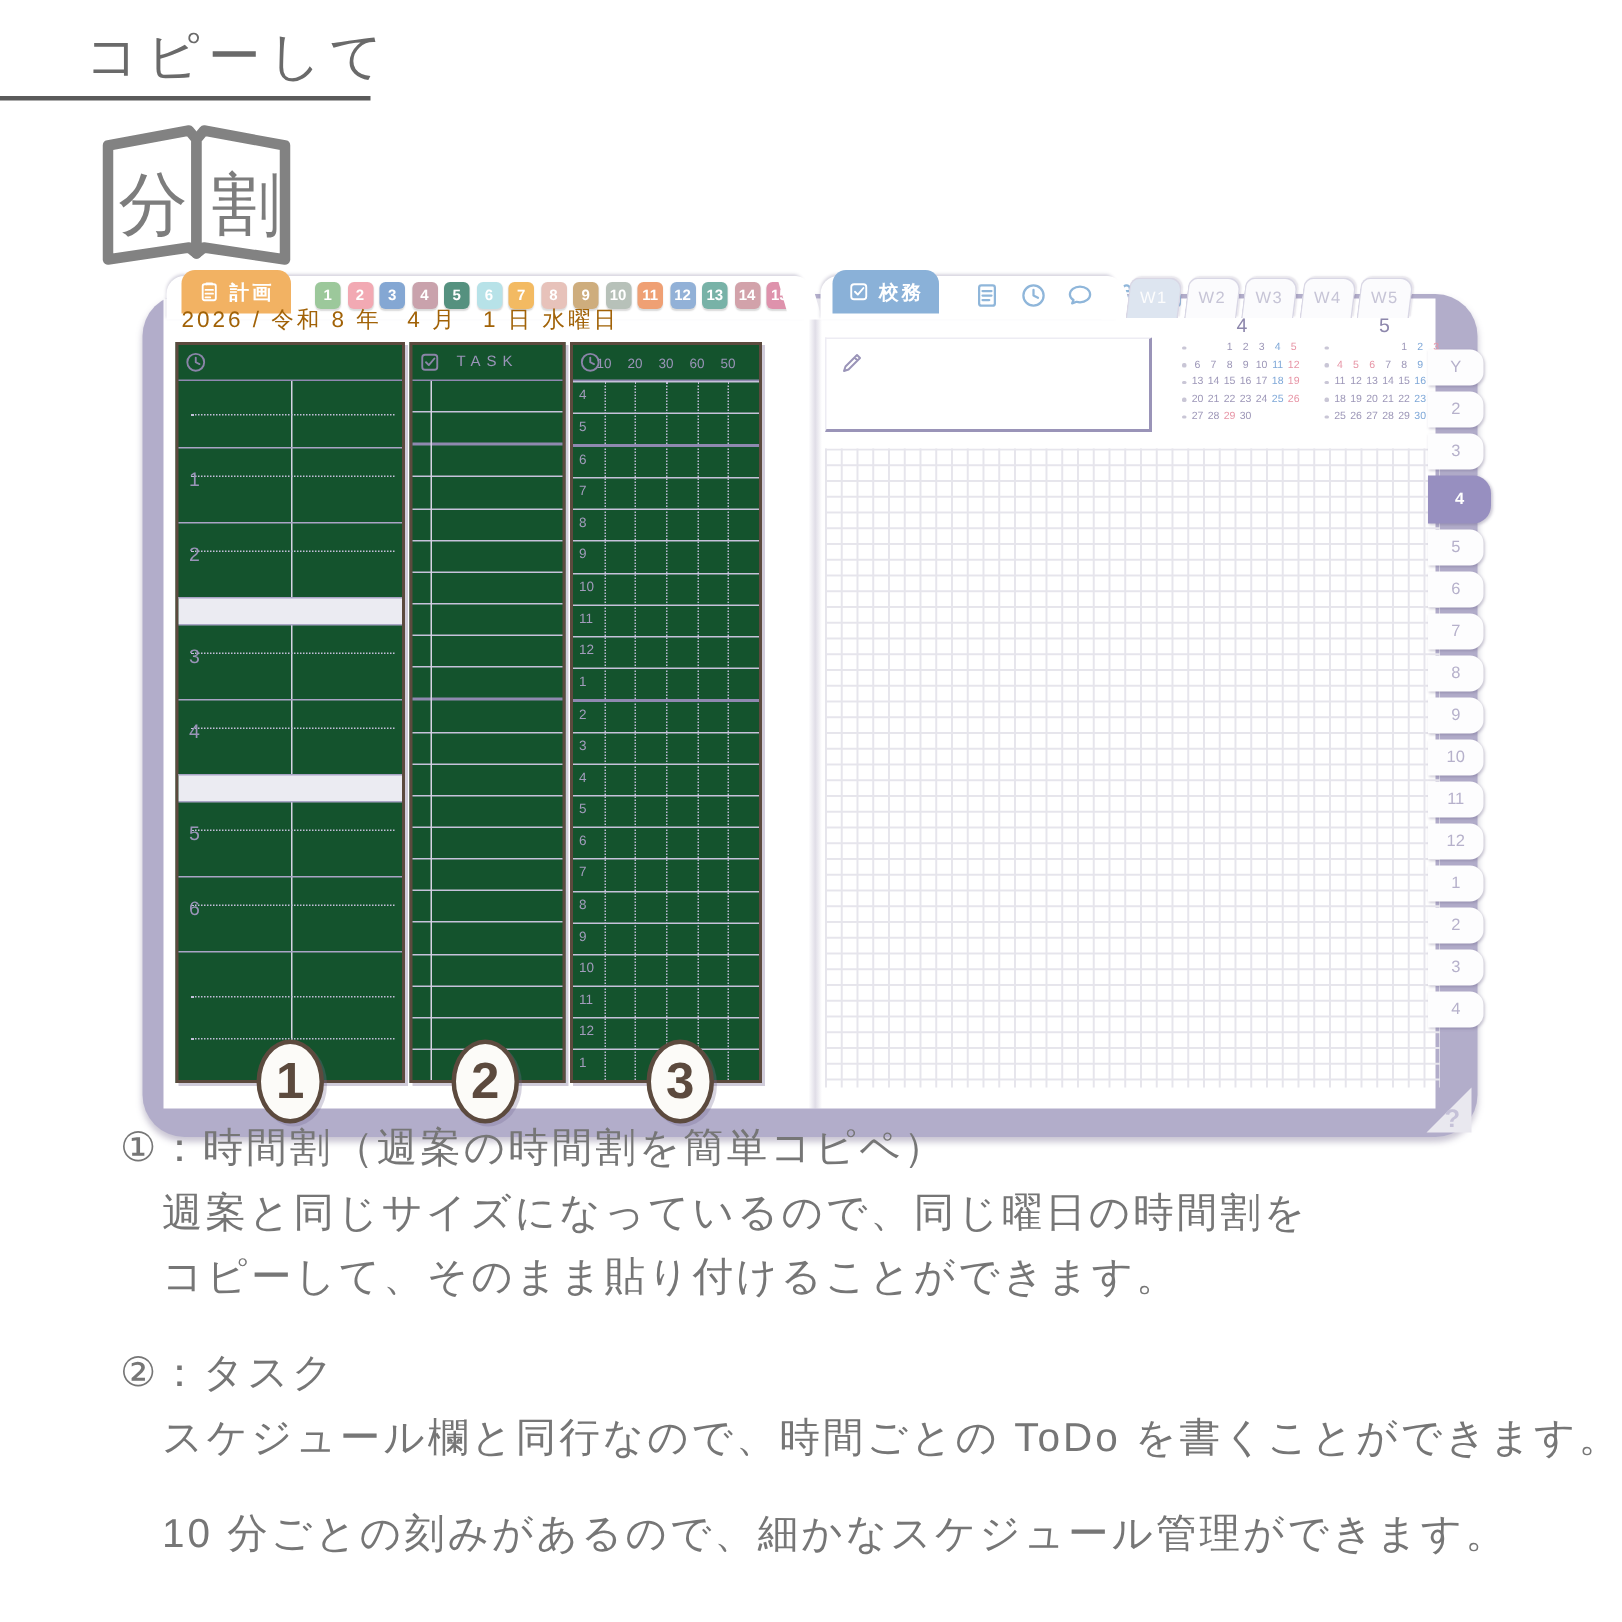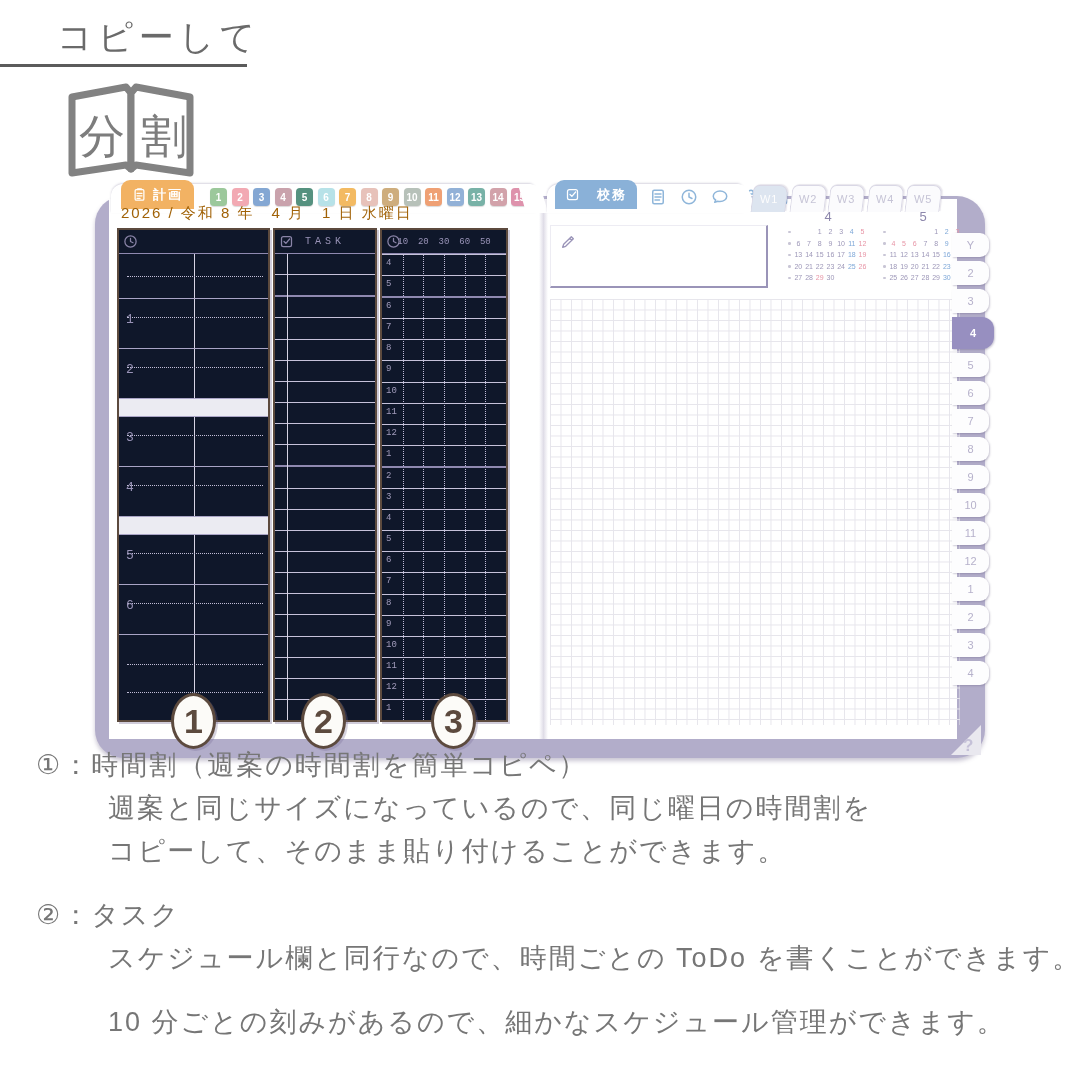--- a/index.html
+++ b/index.html
@@ -29,21 +29,21 @@
              box-shadow:0 -1px 2px rgba(100,90,130,.25);}
   .tab-strip::after{content:"";position:absolute;right:-9px;top:0;width:22px;height:100%;background:#fff;
              transform:skewX(16deg);border-radius:0 10px 0 0;}
   .strip-left{left:16px;width:424px;}
   .strip-right{left:452px;width:196px;}
   .plan-tab{position:absolute;left:10px;top:-4px;height:29px;padding:0 11px;background:#f2b263;
             border-radius:9px 9px 0 0;color:#fff;font-weight:bold;font-size:13px;
             display:flex;align-items:center;gap:6px;letter-spacing:2px;}
   .work-tab{position:absolute;left:8px;top:-4px;height:29px;padding:0 10px;background:#8ab1d8;
             border-radius:9px 9px 0 0;color:#fff;font-weight:bold;font-size:13px;
-            display:flex;align-items:center;gap:17px;letter-spacing:2px;}
+            display:flex;align-items:center;gap:6px;letter-spacing:2px;}
   .number-tabs{position:absolute;left:99px;top:4px;display:flex;gap:4.5px;}
   .number-tab{width:17px;height:18px;border-radius:4px;color:#fff;font-size:10px;font-weight:bold;
               display:flex;align-items:center;justify-content:center;box-shadow:0 1px 1px rgba(0,0,0,.15);}
   .toolbar{position:absolute;left:102px;top:4px;display:flex;gap:13px;color:#8fb6da;}
   .toolbar .icn{width:18px;height:18px;}
   .week-tabs{position:absolute;left:657px;top:2px;display:flex;gap:3.5px;}
   .week-tab{width:35px;height:27px;background:#fbfbfd;border:1px solid #d9d7e5;border-bottom:none;
             border-radius:6px 9px 0 0;transform:skewX(-7deg);color:#c6c4d6;font-size:11px;
             display:flex;align-items:center;justify-content:center;box-shadow:1px -1px 1px rgba(100,90,130,.15);}
   .week-tab span{transform:skewX(7deg);letter-spacing:1px;}
@@ -51,22 +51,22 @@
 
   
   .side-tabs{position:absolute;left:857px;top:50px;display:flex;flex-direction:column;gap:4px;z-index:3;}
   .side-tab{width:37px;height:24px;background:#fdfdfe;border-radius:0 9px 9px 0;
             box-shadow:1px 1px 2px rgba(90,80,120,.3);color:#b6b1cb;font-size:11px;
             display:flex;align-items:center;justify-content:center;}
   .side-tab.active{background:#978fc0;color:#fff;height:32px;width:42px;border-radius:0 12px 12px 0;font-weight:bold;}
 
   
   .date-header{position:absolute;left:26px;top:21px;font-size:15px;color:#a16207;letter-spacing:2px;}
-  .col{position:absolute;top:45px;height:494px;background:#0f172a;border:2px solid #5c4a3e;
-       box-shadow:2px 2px 0 rgba(120,110,150,.35);font-family:Liberation Mono, monospace;}
+  .col{position:absolute;top:45px;height:494px;background:#14532d;border:2px solid #5c4a3e;
+       box-shadow:2px 2px 0 rgba(120,110,150,.35);}
   .col1{left:22px;width:153px;} .col2{left:178px;width:104px;} .col3{left:285px;width:128px;}
   .col-header{position:relative;height:24px;border-bottom:1px solid #8f89b0;color:#8a84a8;}
   .col-header .icn{position:absolute;left:4px;top:4px;width:15px;height:15px;color:#8a84a8;}
   .col-header .hdr-label{position:absolute;left:0;right:0;top:6px;text-align:center;font-size:10px;
                          letter-spacing:4px;color:#9a94b8;}
   .col-body{position:absolute;left:0;right:0;top:24px;bottom:0;display:flex;flex-direction:column;}
   .col1 .col-body::before{content:"";position:absolute;left:50%;top:0;bottom:0;width:1px;background:#d6d3e4;}
   .tt-row{position:relative;flex:none;}
   .tt-blank{height:44px;}
   .tt-blank::before{content:"";position:absolute;left:8px;right:5px;top:50%;border-top:1px dotted #c2bed8;}
@@ -110,23 +110,23 @@
   .callout{position:absolute;width:45px;height:56px;border:3px solid #5c4a3e;border-radius:50%;
            background:#fcfbf8;color:#5c4a3e;font-size:34px;font-weight:bold;z-index:4;
            display:flex;align-items:center;justify-content:center;box-shadow:2px 2px 0 rgba(120,110,150,.3);}
   .callout.c1{left:76px;top:510px;} .callout.c2{left:206px;top:510px;} .callout.c3{left:336px;top:510px;}
   .fold{position:absolute;left:856px;top:542px;width:0;height:0;
         border-left:30px solid transparent;border-bottom:30px solid #e9e8ef;z-index:2;}
   .help{position:absolute;left:868px;top:553px;color:#c5c1d8;font-size:17px;font-weight:bold;z-index:3;}
 
   
   .description{position:absolute;left:0;top:744px;width:1081px;color:#767676;font-size:27px;}
-  .desc-item{margin-bottom:21px;}
+  .desc-item{margin-bottom:21px;padding-left:44px;}
   .desc-head{margin-left:36px;letter-spacing:2px;line-height:43px;white-space:nowrap;}
-  .desc-line{margin-left:108px;letter-spacing:2px;line-height:43px;white-space:nowrap;}
+  .desc-line{margin-left:64px;letter-spacing:2px;line-height:43px;white-space:nowrap;}
 </style>
 </head>
 <body>
 
 <div class="stage">
 
   <div class="page-title">コピーして</div>
   <div class="title-rule"></div>
 
   <div class="book">

